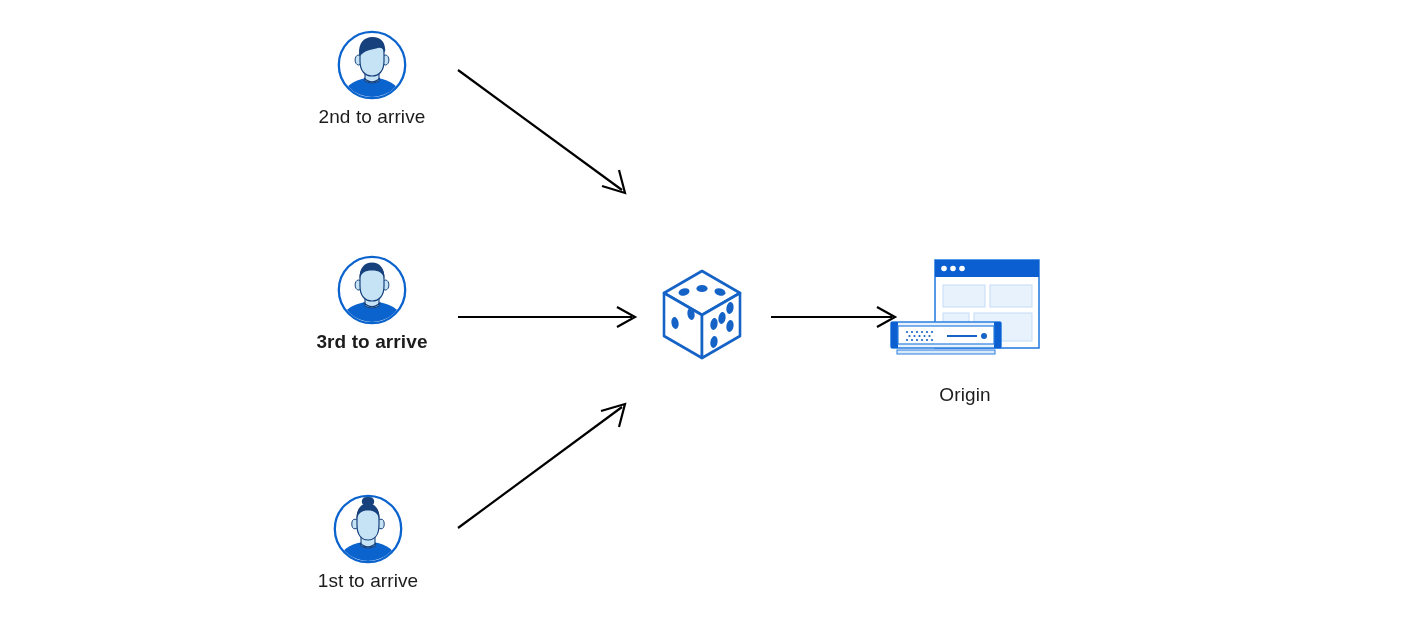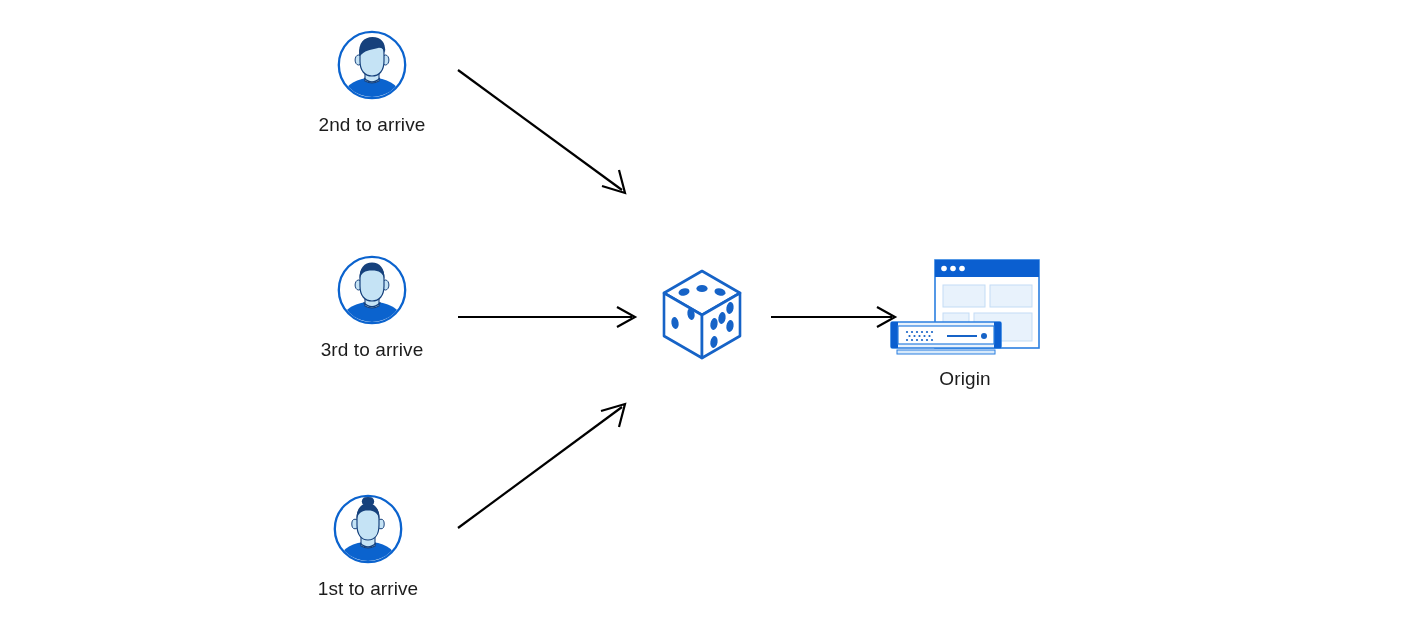--- a/index.html
+++ b/index.html
@@ -19,21 +19,21 @@
   }
   .node {
     position: absolute;
   }
   .avatar-node { width: 150px; }
   .avatar-wrap {
     display: flex;
     justify-content: center;
   }
   .node-label {
-    margin-top: 12px;
+    margin-top: 4px;
     text-align: center;
     font-size: 19px;
     color: #1c1c1c;
     font-family: "Liberation Sans", sans-serif;
     letter-spacing: 0.1px;
     white-space: nowrap;
   }
   .arrow-layer {
     position: absolute;
     left: 0;
@@ -99,21 +99,21 @@
           <path d="M25 26 C25 16 30 12 37 12 C44 12 49 16 49 26 L49 33 C49 43 44 48 37 48 C30 48 25 43 25 33 Z" fill="#c5e3f5" stroke="#16417c" stroke-width="1.2"></path>
 
           <path d="M24.2 27 C23 15 29 9 37.5 9 C46 9 51 14 50 25 C49 21 46 19 43 20 C38 21.5 31 22 27 26 C25.8 27.2 24.6 28.6 24.2 27 Z" fill="#16417c"></path>
           <path d="M43 19.5 C46.5 18.6 49 20.5 50 24.5 L50.2 21 C49.4 17.8 46.6 16.4 43 19.5 Z" fill="#16417c"></path>
         </g>
       </svg>
     </div>
     <div class="node-label">2nd to arrive</div>
   </div>
 
-  <div class="node avatar-node" style="left:297px; top:253px;">
+  <div class="node avatar-node" style="left:297px; top:253px;font-weight:bold;">
     <div class="avatar-wrap">
       <svg width="74" height="74" viewBox="0 0 74 74">
         <defs>
           <clipPath id="clip3">
               <circle cx="37" cy="37" r="32"></circle>
             </clipPath>
         </defs>
         <circle cx="37" cy="37" r="33.2" fill="#ffffff" stroke="#0b63ce" stroke-width="2.3"></circle>
         <g clip-path="url(#clip3)">
           <path d="M4 74 C6 56 20 49 37 49 C54 49 68 56 70 74 Z" fill="#0b63ce"></path>
@@ -224,16 +224,16 @@
               <circle cx="32" cy="84" r="1.1"></circle>
             <circle cx="37" cy="84" r="1.1"></circle>
               <circle cx="42" cy="84" r="1.1"></circle>
               <circle cx="47" cy="84" r="1.1"></circle>
           </g>
           <line x1="62" y1="80" x2="92" y2="80" stroke="#1663c7" stroke-width="2"></line>
           <circle cx="99" cy="80" r="3" fill="#1663c7"></circle>
         </g>
       </svg>
     </div>
-    <div class="node-label" style="margin-top:0;">Origin</div>
+    <div class="node-label" style="margin-top:16px;">Origin</div>
   </div>
 
 </div>
 
 </body></html>

